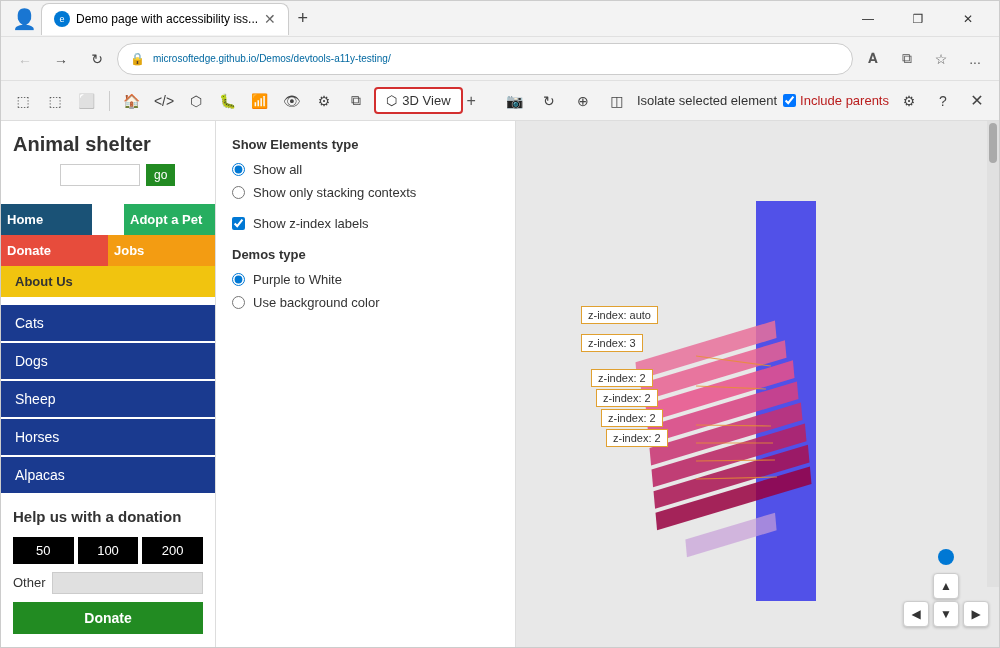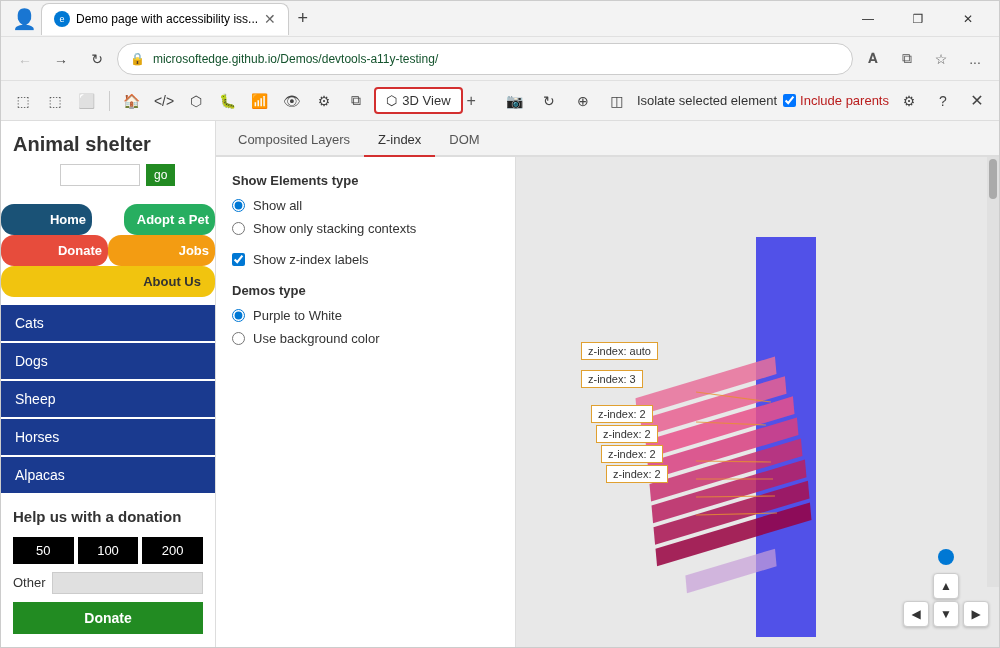--- a/index.html
+++ b/index.html
@@ -18,21 +18,21 @@
     .new-tab-btn { width: 28px; height: 28px; display: flex; align-items: center; justify-content: center; border-radius: 4px; cursor: pointer; font-size: 18px; color: #444; }
     .window-controls { display: flex; gap: 4px; }
     .win-btn { width: 46px; height: 36px; display: flex; align-items: center; justify-content: center; cursor: pointer; font-size: 12px; color: #333; }
 
     
     .address-bar { height: 44px; background: #f3f3f3; display: flex; align-items: center; padding: 0 8px; gap: 4px; border-bottom: 1px solid #e0e0e0; }
     .nav-btn { width: 32px; height: 32px; display: flex; align-items: center; justify-content: center; border-radius: 4px; cursor: pointer; color: #444; font-size: 14px; }
     .nav-btn.disabled { color: #bbb; cursor: default; }
     .url-bar { flex: 1; height: 32px; background: #fff; border: 1px solid #ccc; border-radius: 16px; display: flex; align-items: center; padding: 0 12px; gap: 8px; }
     .url-lock { color: #666; font-size: 12px; }
-    .url-text { flex: 1; font-size: 12px; color: #14532d; }
+    .url-text { flex: 1; font-size: 10px; color: #0369a1; }
     .address-icons { display: flex; gap: 2px; }
     .addr-icon-btn { width: 32px; height: 32px; display: flex; align-items: center; justify-content: center; border-radius: 4px; cursor: pointer; color: #555; font-size: 14px; }
 
     
     .devtools-toolbar { height: 40px; background: #f3f3f3; display: flex; align-items: center; padding: 0 8px; gap: 4px; border-bottom: 1px solid #ddd; }
     .devtools-icon-btn { width: 28px; height: 28px; display: flex; align-items: center; justify-content: center; border-radius: 4px; cursor: pointer; color: #444; font-size: 14px; }
     .devtools-separator { width: 1px; height: 20px; background: #ccc; margin: 0 4px; }
     .three-d-btn { display: flex; align-items: center; gap: 5px; padding: 4px 10px; border: 2px solid #d32f2f; border-radius: 4px; cursor: pointer; font-size: 13px; color: #333; background: #fff; }
     .btn-plus { color: #555; font-size: 16px; cursor: pointer; }
     .devtools-right { margin-left: auto; display: flex; align-items: center; gap: 6px; }
@@ -46,21 +46,21 @@
     .website-panel { width: 215px; min-width: 215px; background: #fff; border-right: 1px solid #ddd; overflow-y: auto; position: relative; }
 
     .animal-shelter-header { padding: 12px 12px 8px; }
     .shelter-title { font-size: 20px; font-weight: bold; color: #333; margin-bottom: 8px; }
     .search-bar { display: flex; align-items: center; gap: 6px; margin-bottom: 10px; padding-left: 47px; }
     .search-input { width: 80px; height: 22px; border: 1px solid #ccc; padding: 2px 4px; font-size: 12px; }
     .search-btn { background: #228B22; color: white; border: none; padding: 3px 8px; font-size: 12px; cursor: pointer; height: 22px; }
 
     .nav-menu { }
     .nav-row { display: flex; }
-    .nav-item { flex: 1; padding: 8px 6px; text-align: right; font-size: 13px; font-weight: bold; color: white; cursor: pointer; border-radius: 13px; }
+    .nav-item { flex: 1; padding: 8px 6px; text-align: left; font-size: 13px; font-weight: bold; color: white; cursor: pointer; }
     .nav-item.home { background: #1a5276; }
     .nav-item.adopt { background: #27ae60; margin-left: 32px; }
     .nav-item.donate { background: #e74c3c; }
     .nav-item.jobs { background: #f39c12; }
     .nav-item.about-full { background: #f1c40f; color: #333; width: 100%; }
 
     .pet-list { margin-top: 8px; }
     .pet-item { background: #1a3a8f; color: white; padding: 10px 14px; margin-bottom: 2px; font-size: 14px; cursor: pointer; }
 
     .donation-section { padding: 12px; }
@@ -229,25 +229,20 @@
         <div class="other-row">
           <span class="other-label">Other</span>
           <div class="other-input"></div>
         </div>
         <button class="donate-btn">Donate</button>
       </div>
     </div>
 
     <div class="devtools-panel">
 
-      <div class="devtools-tabs">
-        <div class="dev-tab">Composited Layers</div>
-        <div class="dev-tab active" style="border-bottom:2px solid #d32f2f; color:#333; font-weight:500;">Z-index</div>
-        <div class="dev-tab">DOM</div>
-      </div>
 
       <div class="devtools-content">
 
         <div class="settings-panel">
           <div class="section-title">Show Elements type</div>
           <div class="radio-group">
             <div class="radio-item">
               <input type="radio" name="show_elements" checked="" style="">
               <label>Show all</label>
             </div>

